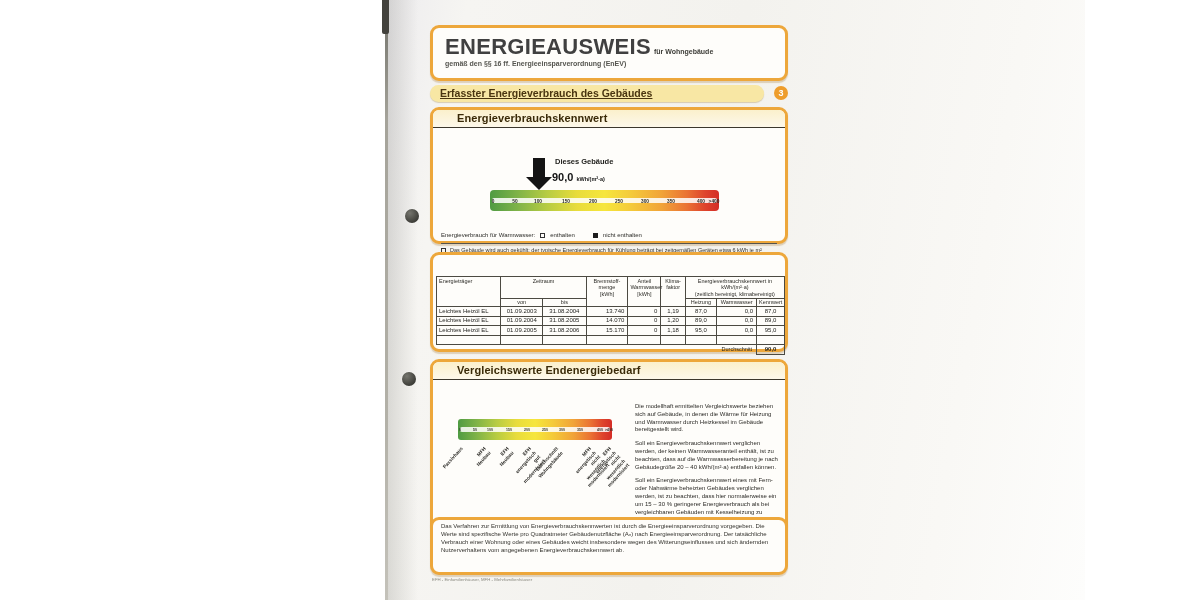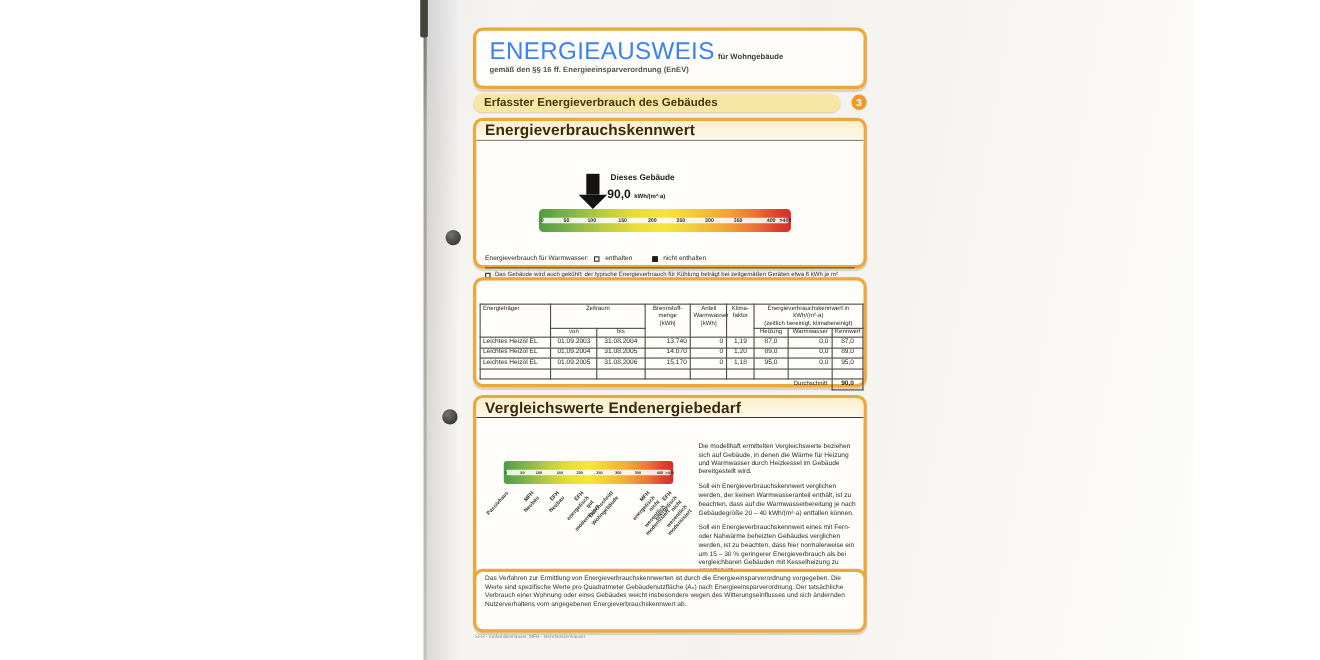--- a/index.html
+++ b/index.html
@@ -36,36 +36,37 @@
   
   .content{position:absolute;left:430px;top:0;width:358px;height:600px;}
   .obox{
     position:absolute;left:0;width:358px;box-sizing:border-box;
     border:3px solid #eda73b;border-radius:9px;background:#fefdfa;
     box-shadow:0 2px 1px rgba(150,100,20,.25);
   }
   .band{
     height:17px;border-bottom:1.6px solid #3c372c;border-radius:6px 6px 0 0;
     background:linear-gradient(to bottom,#fbf0cc,#fdf8ea);
-    font-size:14px;font-weight:bold;color:#3a2a08;
-    line-height:17px;padding-left:8px;letter-spacing:.1px;
+    font-size:11px;font-weight:bold;color:#3a2a08;
+    line-height:17px;padding-left:24px;letter-spacing:.1px;
   }
 
   
   .hdr-box{top:25px;height:56px;padding:7px 12px;}
-  .hdr-title{font-size:22px;font-weight:normal;color:#3b82f6;letter-spacing:.3px;line-height:24px;}
+  .hdr-title{font-size:22px;font-weight:bold;color:#404040;letter-spacing:.3px;line-height:24px;}
   .hdr-title-suffix{font-size:7px;font-weight:bold;color:#3d3d38;margin-left:3px;}
   .hdr-sub{font-size:7px;font-weight:bold;color:#55554f;margin-top:1px;}
 
   
   .pill{
     position:absolute;top:85px;left:0;width:334px;height:17px;box-sizing:border-box;
     background:#f8e7a4;border-radius:9px;padding-left:10px;
     font-size:10.5px;font-weight:bold;color:#4a3510;line-height:17px;
     box-shadow:0 1px 1px rgba(150,110,30,.3);
+    text-decoration:underline;
   }
   .page-circle{
     position:absolute;top:86px;left:344px;width:14px;height:14px;border-radius:50%;
     background:#ee9d2c;color:#fff;font-size:9px;font-weight:bold;
     text-align:center;line-height:14px;
   }
 
   
   .box1{top:107px;height:137px;}
   .marker-stem{position:absolute;left:100px;top:30px;width:12px;height:19px;background:#141414;}

